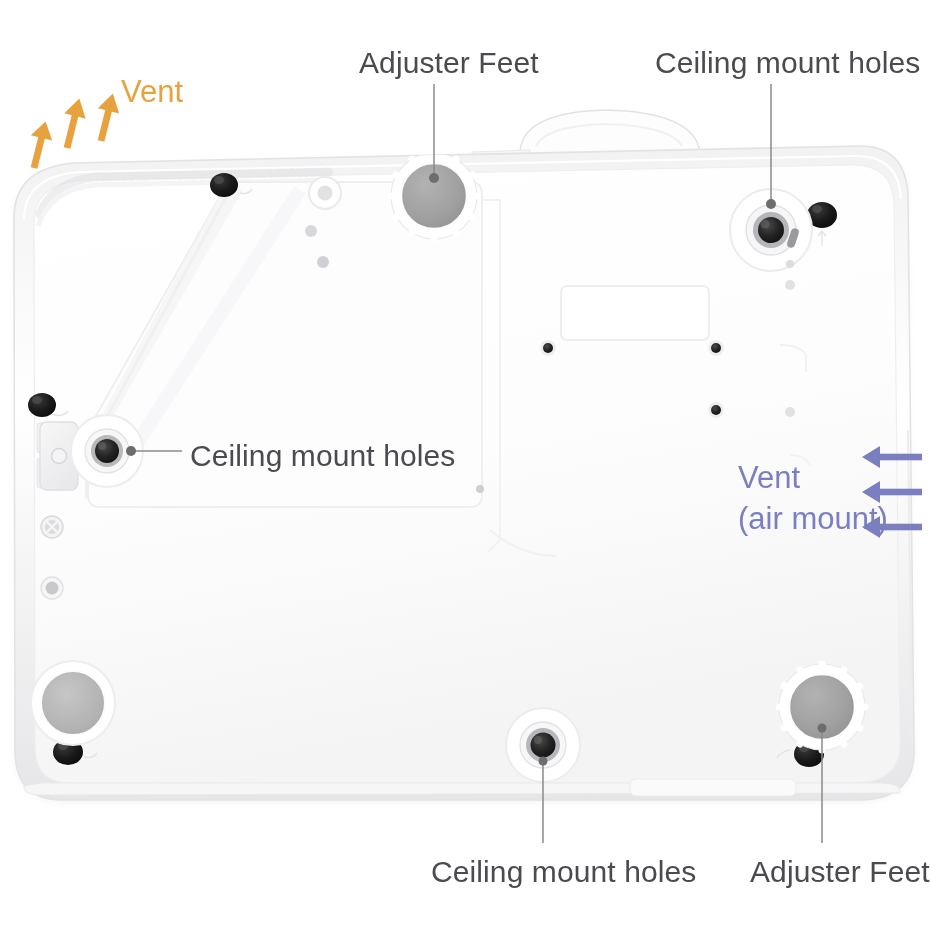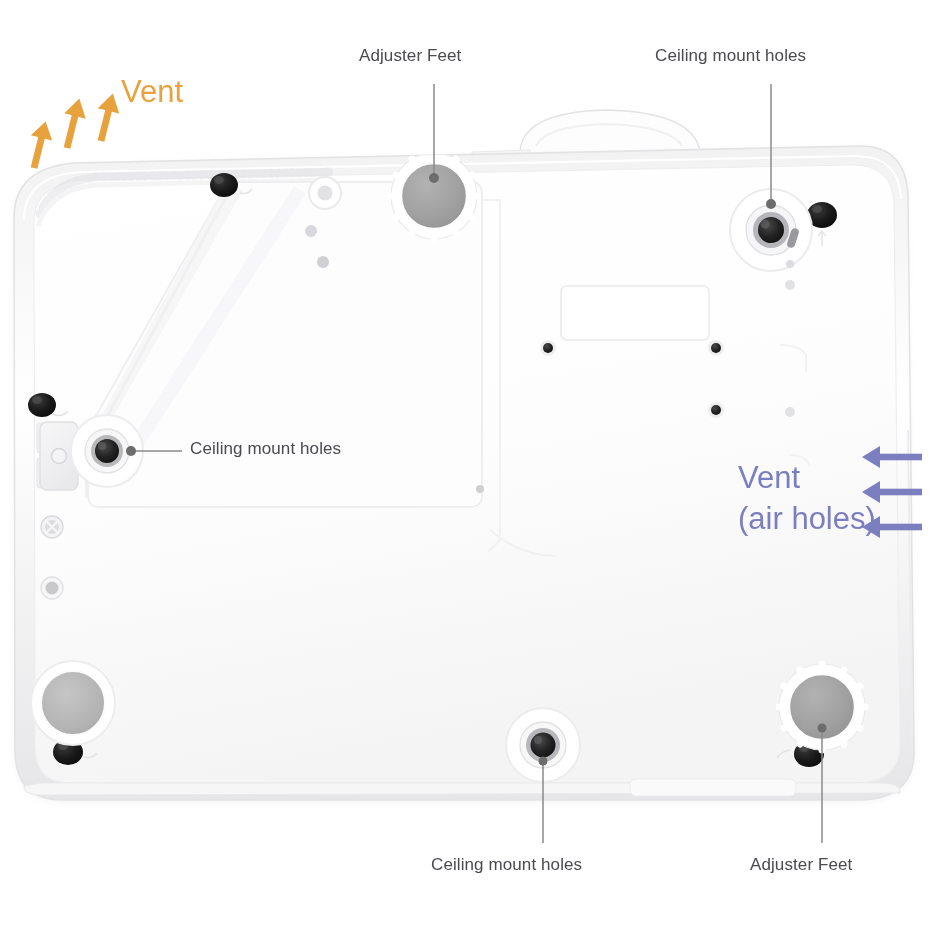--- a/index.html
+++ b/index.html
@@ -19,21 +19,21 @@
   }
   #svgroot {
     position: absolute;
     top: 0; left: 0;
     width: 930px;
     height: 930px;
   }
   .callout-label {
     position: absolute;
     font-family: "Liberation Sans", sans-serif;
-    font-size: 17px;
+    font-size: 30px;
     color: #4a4a4f;
     white-space: nowrap;
     letter-spacing: 0.1px;
   }
   .vent-label {
     position: absolute;
     font-family: "Liberation Sans", sans-serif;
     font-size: 31px;
     white-space: nowrap;
     line-height: 1.32;
@@ -349,16 +349,16 @@
   <div class="callout-label" style="left:431px; top:855px;">Ceiling mount holes</div>
 
   <div class="callout-label" style="left:750px; top:855px;">Adjuster Feet</div>
 
   <div class="vent-label vent-exhaust" style="left:121px; top:72px;">
     <div>Vent</div>
   </div>
 
   <div class="vent-label vent-inlet" style="left:738px; top:458px;">
     <div>Vent</div>
-    <div>(air holes)</div>
+    <div>(air mount)</div>
   </div>
 
 </div>
 
 </body></html>

